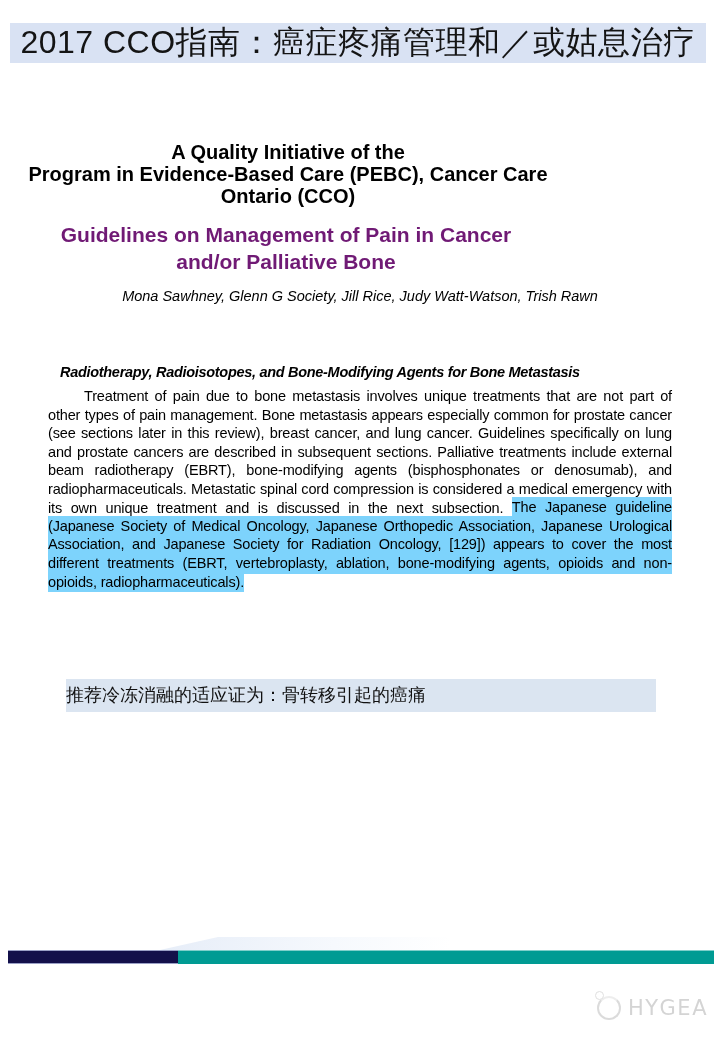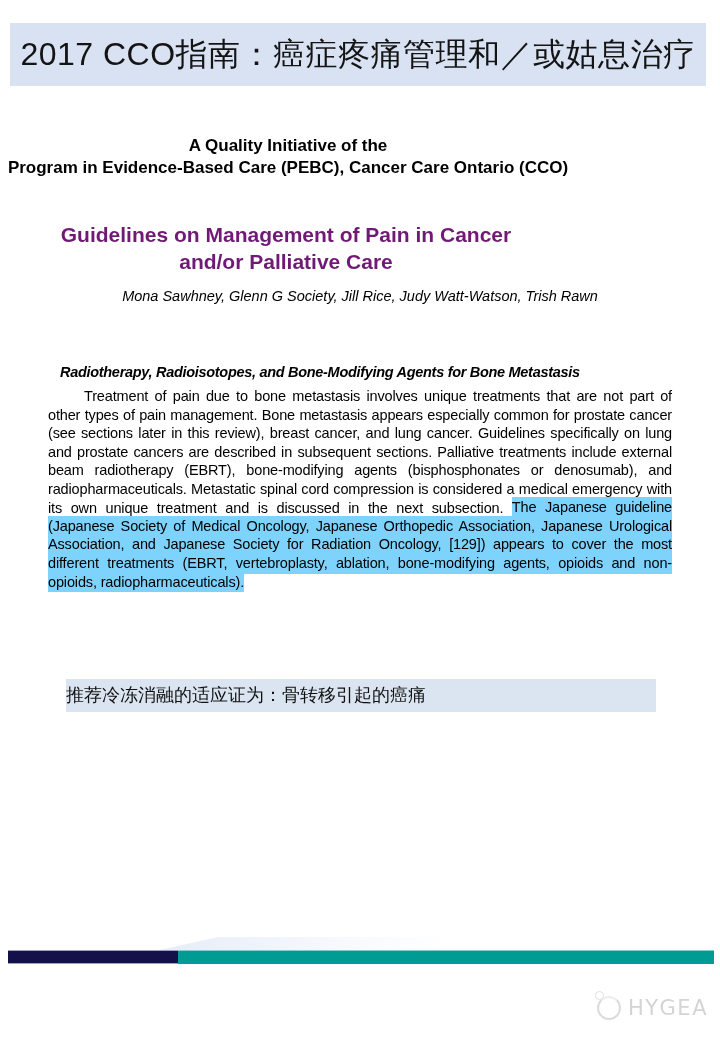--- a/index.html
+++ b/index.html
@@ -2,30 +2,30 @@
 <html><head>
 <meta charset="utf-8">
 <style>
   html,body{margin:0;padding:0;background:#ffffff;}
   .slide{
     position:relative;width:720px;height:1040px;background:#ffffff;overflow:hidden;
     font-family:"Liberation Sans",sans-serif;color:#000;
   }
   
   .title-bar{
-    position:absolute;left:10px;top:23px;width:696px;height:63px;
+    position:absolute;left:10px;top:23px;width:696px;height:40px;
     background:#d9e2f3;display:flex;align-items:center;justify-content:center;
   }
   .title-bar span{
     font-size:32px;color:#141414;white-space:nowrap;letter-spacing:0.5px;
   }
   
   .initiative{
-    position:absolute;left:0;top:135px;width:576px;text-align:center;
-    font-weight:bold;font-size:17px;line-height:22px;color:#000;
+    position:absolute;left:0;top:141px;width:576px;text-align:center;
+    font-weight:bold;font-size:20px;line-height:22px;color:#000;
   }
   
   .doc-title{
     position:absolute;left:0;top:221px;width:572px;text-align:center;
     font-weight:bold;font-size:21px;line-height:27px;color:#701a75;
   }
   
   .authors{
     position:absolute;left:0;top:288px;width:720px;text-align:center;
     font-style:italic;font-size:14.5px;color:#000;
@@ -105,21 +105,21 @@
     <span>2017 CCO指南：癌症疼痛管理和／或姑息治疗</span>
   </header>
 
   <div class="initiative">
     <div>A Quality Initiative of the</div>
     <div>Program in Evidence-Based Care (PEBC), Cancer Care Ontario (CCO)</div>
   </div>
 
   <div class="doc-title">
     <div>Guidelines on Management of Pain in Cancer</div>
-    <div>and/or Palliative Care</div>
+    <div>and/or Palliative Bone</div>
   </div>
 
   <div class="authors">Mona Sawhney, Glenn G Society, Jill Rice, Judy Watt-Watson, Trish Rawn</div>
 
   <div class="body-block">
     <div class="section-heading">Radiotherapy, Radioisotopes, and Bone-Modifying Agents for Bone Metastasis</div>
     <p class="para"><span>Treatment of pain due to bone metastasis involves unique treatments that are not part of other types of pain management.  Bone metastasis appears especially common for prostate cancer (see sections later in this review), breast cancer, and lung cancer.  Guidelines specifically on lung and prostate cancers are described in subsequent sections.  Palliative treatments include external beam radiotherapy (EBRT), bone-modifying agents (bisphosphonates or denosumab), and radiopharmaceuticals.  Metastatic spinal cord compression is considered a medical emergency with its own unique treatment and is discussed in the next subsection.  </span><mark>The Japanese guideline (Japanese Society of Medical Oncology, Japanese Orthopedic Association, Japanese Urological Association, and Japanese Society for Radiation Oncology, [129]) appears to cover the most different treatments (EBRT, vertebroplasty, ablation, bone-modifying agents, opioids and non-opioids, radiopharmaceuticals).</mark></p>
   </div>
 
   <div class="callout">

